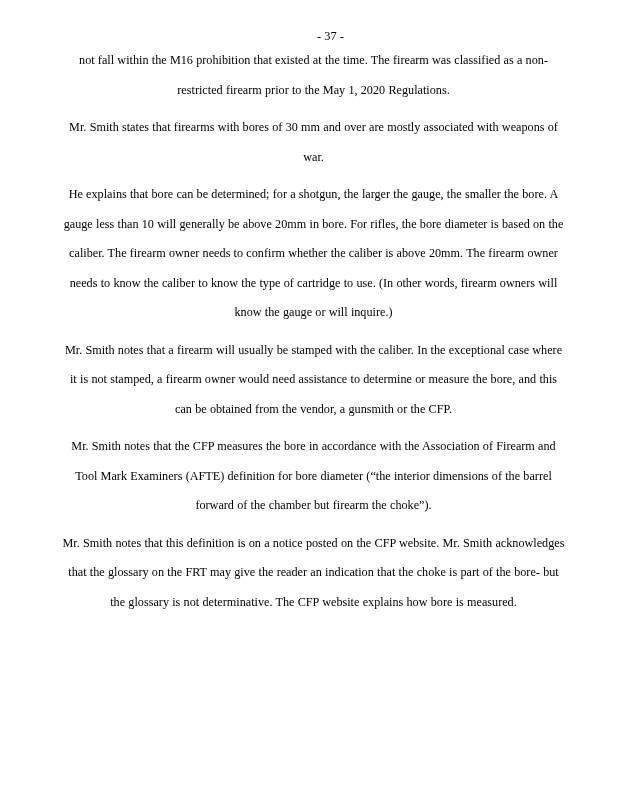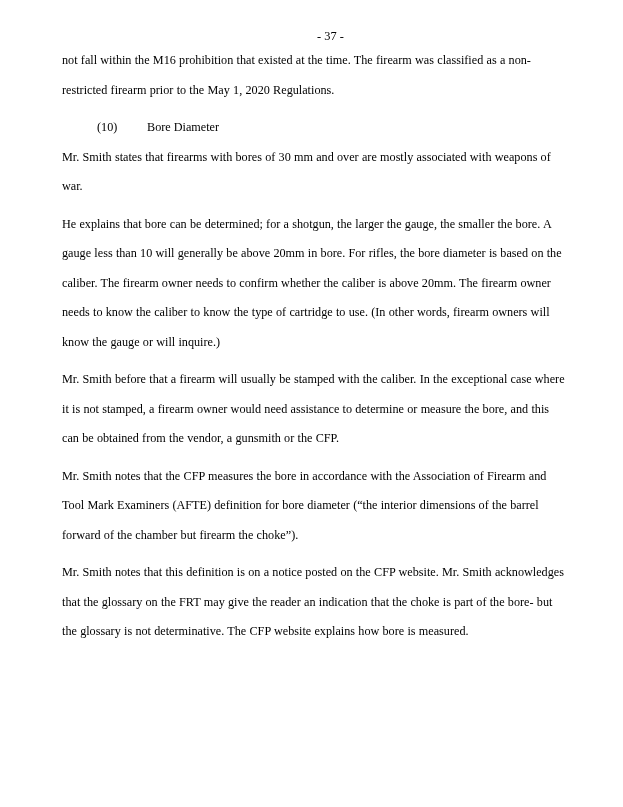--- a/index.html
+++ b/index.html
@@ -25,21 +25,21 @@
     font-size: 12.4px;
     line-height: 16px;
     text-align: center;
     transform: translateX(17px);
     margin: 0 0 2px 0;
     white-space: nowrap;
   }
   .para {
     font-size: 12.2px;
     line-height: 29.5px;
-    text-align: left;
+    text-align: center;
     margin: 0 0 8px 0;
     width: 503px;
     word-spacing: 0.2px;
   }
   .heading {
     font-size: 12.2px;
     line-height: 29.5px;
     margin: 0 0 0 35px;
   }
   .heading .heading-num {
@@ -49,27 +49,24 @@
 </style>
 </head>
 <body>
 
 <div class="page">
 
   <div class="page-number">- 37 -</div>
 
   <p class="para">not fall within the M16 prohibition that existed at the time. The firearm was classified as a non-restricted firearm prior to the May 1, 2020 Regulations.</p>
 
-  <div class="heading">
-    <span class="heading-num">(10)</span><span>Bore Diameter</span>
-  </div>
 
   <p class="para">Mr. Smith states that firearms with bores of 30 mm and over are mostly associated with weapons of war.</p>
 
   <p class="para">He explains that bore can be determined; for a shotgun, the larger the gauge, the smaller the bore. A gauge less than 10 will generally be above 20mm in bore. For rifles, the bore diameter is based on the caliber. The firearm owner needs to confirm whether the caliber is above 20mm. The firearm owner needs to know the caliber to know the type of cartridge to use. (In other words, firearm owners will know the gauge or will inquire.)</p>
 
-  <p class="para">Mr. Smith before that a firearm will usually be stamped with the caliber. In the exceptional case where it is not stamped, a firearm owner would need assistance to determine or measure the bore, and this can be obtained from the vendor, a gunsmith or the CFP.</p>
+  <p class="para">Mr. Smith notes that a firearm will usually be stamped with the caliber. In the exceptional case where it is not stamped, a firearm owner would need assistance to determine or measure the bore, and this can be obtained from the vendor, a gunsmith or the CFP.</p>
 
   <p class="para">Mr. Smith notes that the CFP measures the bore in accordance with the Association of Firearm and Tool Mark Examiners (AFTE) definition for bore diameter (“the interior dimensions of the barrel forward of the chamber but firearm the choke”).</p>
 
   <p class="para">Mr. Smith notes that this definition is on a notice posted on the CFP website. Mr. Smith acknowledges that the glossary on the FRT may give the reader an indication that the choke is part of the bore- but the glossary is not determinative. The CFP website explains how bore is measured.</p>
 
 </div>
 
 </body></html>

